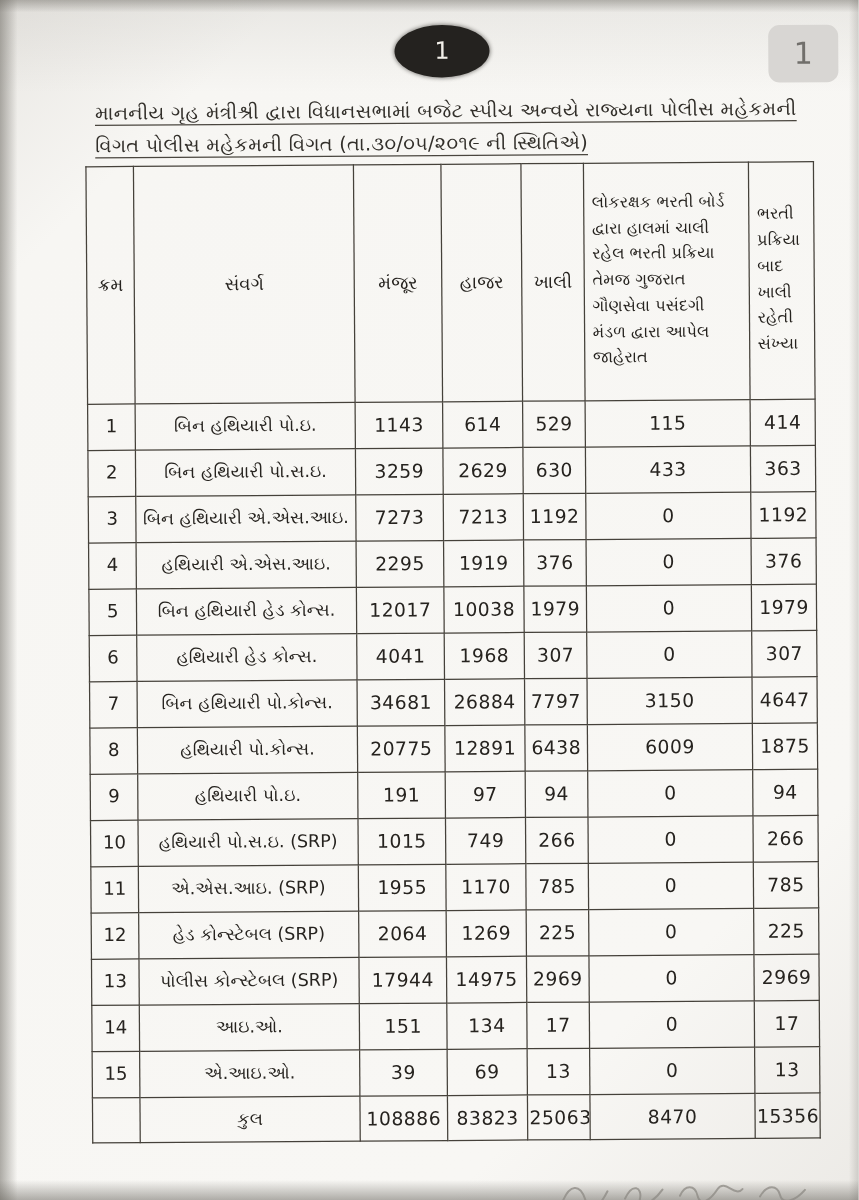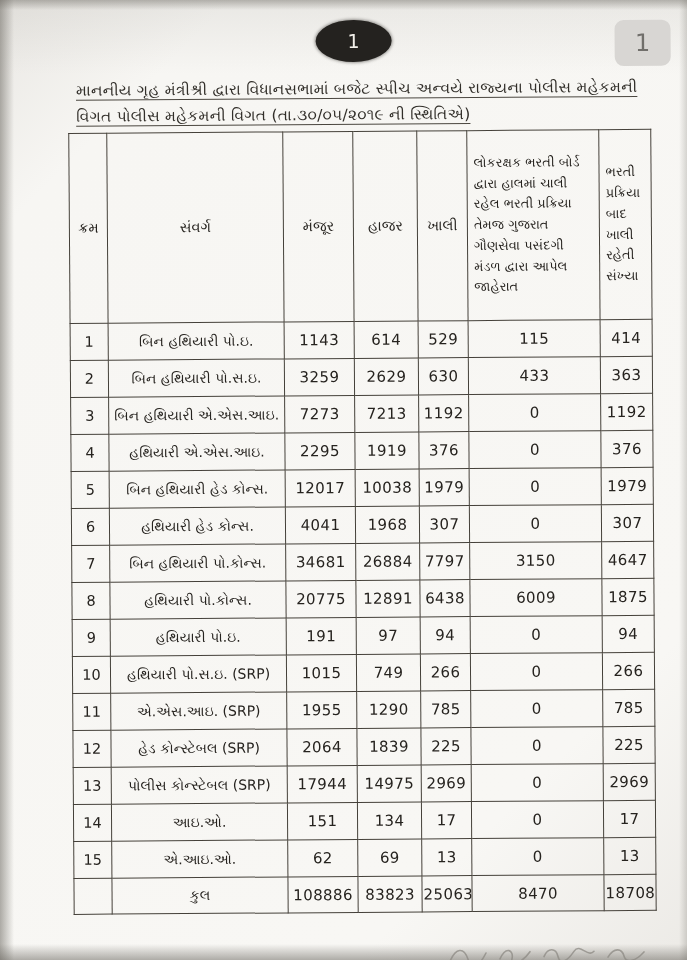--- a/index.html
+++ b/index.html
@@ -178,30 +178,30 @@
     <td class="num">1015</td>
     <td class="num">749</td>
     <td class="num">266</td>
     <td class="num">0</td>
     <td class="num">266</td>
   </tr>
           <tr>
     <td class="srno">11</td>
     <td class="name">એ.એસ.આઇ. (SRP)</td>
     <td class="num">1955</td>
-    <td class="num">1290</td>
+    <td class="num">1170</td>
     <td class="num">785</td>
     <td class="num">0</td>
     <td class="num">785</td>
   </tr>
           <tr>
     <td class="srno">12</td>
     <td class="name">હેડ કોન્સ્ટેબલ (SRP)</td>
     <td class="num">2064</td>
-    <td class="num">1839</td>
+    <td class="num">1269</td>
     <td class="num">225</td>
     <td class="num">0</td>
     <td class="num">225</td>
   </tr>
           <tr>
     <td class="srno">13</td>
     <td class="name">પોલીસ કોન્સ્ટેબલ (SRP)</td>
     <td class="num">17944</td>
     <td class="num">14975</td>
     <td class="num">2969</td>
@@ -213,36 +213,36 @@
     <td class="name">આઇ.ઓ.</td>
     <td class="num">151</td>
     <td class="num">134</td>
     <td class="num">17</td>
     <td class="num">0</td>
     <td class="num">17</td>
   </tr>
           <tr>
     <td class="srno">15</td>
     <td class="name">એ.આઇ.ઓ.</td>
-    <td class="num">62</td>
+    <td class="num">39</td>
     <td class="num">69</td>
     <td class="num">13</td>
     <td class="num">0</td>
     <td class="num">13</td>
   </tr>
         </tbody>
       <tfoot>
         <tr>
           <td class="srno"></td>
           <td class="name">કુલ</td>
           <td class="num">108886</td>
           <td class="num">83823</td>
           <td class="num">25063</td>
           <td class="num">8470</td>
-          <td class="num">18708</td>
+          <td class="num">15356</td>
         </tr>
       </tfoot>
     </table>
 
     <svg class="handwriting" viewBox="0 0 220 26">
       <g fill="none" stroke="#8d8a84" stroke-width="1.6" stroke-linecap="round">
         <path d="M6 18 C12 4, 20 4, 24 16 S36 22, 42 10"></path>
         <path d="M56 16 C62 3, 70 7, 68 16 S78 20, 86 9"></path>
         <path d="M100 14 C104 5, 112 5, 114 14 S124 18, 130 9 S144 16, 150 9"></path>
         <path d="M164 15 C170 5, 178 6, 180 14 S192 19, 200 10"></path>

